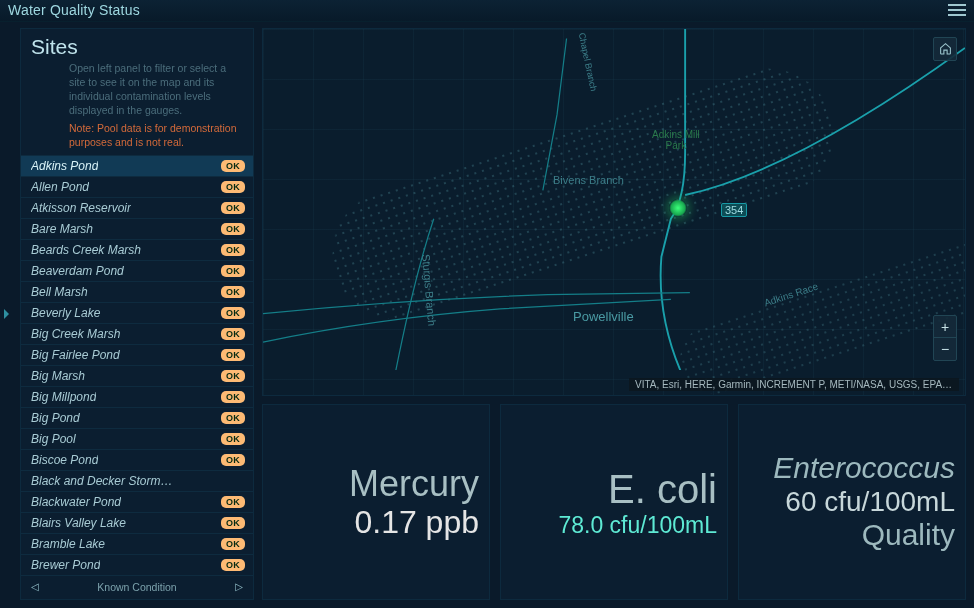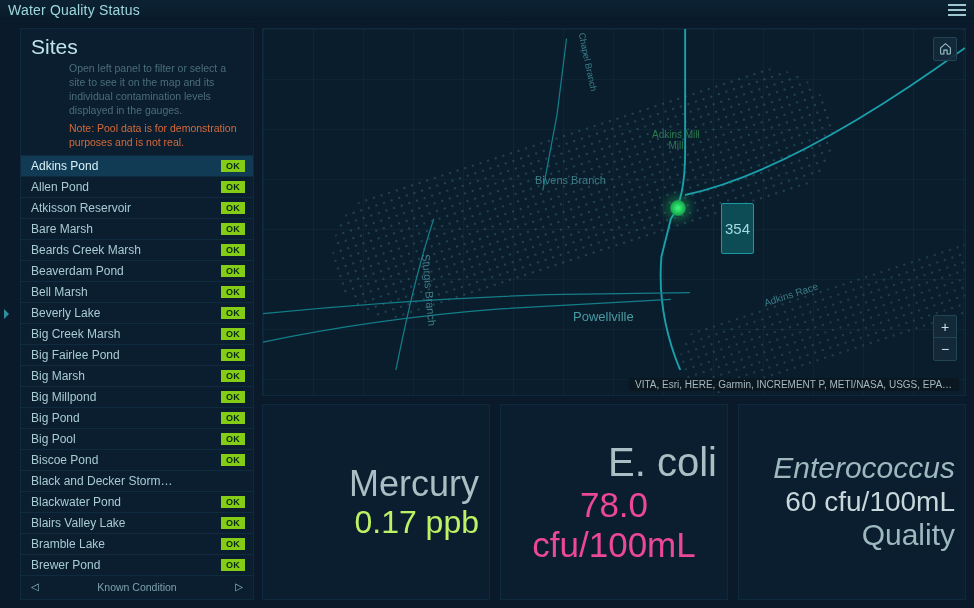--- a/index.html
+++ b/index.html
@@ -13,23 +13,23 @@
   .side-toggle { width:12px; display:flex; align-items:center; justify-content:center;}
   .side-toggle .tri { width:0;height:0;border-top:5px solid transparent;border-bottom:5px solid transparent;border-left:5px solid #2e8fa0; cursor:pointer;}
   .sidebar { width:234px; background:#0b1e30; border:1px solid #0d2a3e; display:flex; flex-direction:column; overflow:hidden; padding-bottom:2px;}
   .sidebar-header { padding:6px 10px 6px 10px;}
   .sidebar-header h2 { color:#c0e4ec; font-size:21px; font-weight:400; margin-bottom:2px;}
   .sidebar-header p { color:#4b6d7b; font-size:10.5px; line-height:1.35;margin-left:38px;}
   .sidebar-header .warn { color:#d46a3a; font-size:10.5px; line-height:1.35; margin-top:3px;}
   .site-list { flex:1; overflow-y:auto; overflow-x:hidden;}
   .site-item { display:flex; align-items:center; justify-content:space-between; padding:3px 8px 3px 10px; border-top:1px solid #0e2b3f; font-size:12px; color:#a8cbd4; cursor:pointer; min-height:21px;}
   .site-item.selected { background:#113a55; color:#d8f2f7;}
-  .badge { font-size:9px; background:#84cc16; color:#062a12; border-radius:0; padding:1px 5px; font-weight:600; letter-spacing:0.3px;}
+  .badge { font-size:9px; background:#fdba74; color:#062a12; border-radius:5px; padding:1px 5px; font-weight:600; letter-spacing:0.3px;}
   .badge.empty { opacity:0;}
-  .site-item .label { white-space:nowrap; overflow:hidden; text-overflow:ellipsis; max-width:150px;}
+  .site-item .label { white-space:nowrap; overflow:hidden; text-overflow:ellipsis; max-width:150px;font-style:italic;}
   .pager { height:22px; border-top:1px solid #0e2b3f; display:flex; align-items:center; justify-content:space-between; padding:0 10px; font-size:10.5px; color:#7ba1ab;}
   .pager .arrow { color:#95c2cc; cursor:pointer; font-size:10px;}
   .main { flex:1; display:flex; flex-direction:column; gap:8px;}
   .map-panel { flex:1; position:relative; background:#0a1c2c; border:1px solid #0d2a3e; overflow:hidden;}
   .map-inner { position:absolute; inset:0; background:
     linear-gradient(#0a1d2d,#0a1d2d);
   }
   .grid {position:absolute; inset:0; background-image: linear-gradient(rgba(30,70,90,.18) 1px, transparent 1px), linear-gradient(90deg, rgba(30,70,90,.18) 1px, transparent 1px); background-size:50px 50px;}
   .dots { position:absolute; top:100px; left:60px; width:520px; height:130px; transform:rotate(-18deg);
           background-image: radial-gradient(rgba(100,180,190,.25) 1px, transparent 1.2px);
@@ -37,28 +37,28 @@
   .dots2 { position:absolute; top:250px; left:410px; width:360px; height:70px; transform:rotate(-18deg);
           background-image: radial-gradient(rgba(100,180,190,.22) 1px, transparent 1.2px);
           background-size:8px 8px; border-radius:60px;}
   .home-btn { position:absolute; top:8px; right:8px; width:24px; height:24px; background:rgba(20,42,58,.9); border:1px solid #214554; display:flex; align-items:center; justify-content:center; cursor:pointer; border-radius:2px;}
   .zoom { position:absolute; bottom:34px; right:8px; width:24px; background:rgba(20,42,58,.9); border:1px solid #214554; border-radius:2px;}
   .zoom div{height:22px;display:flex;align-items:center;justify-content:center;color:#c7e2e7;font-size:14px;cursor:pointer;}
   .zoom div:first-child{border-bottom:1px solid #214554;}
   .attribution {position:absolute; bottom:4px; right:6px; background:rgba(12,22,30,.85); color:#a5b8be; font-size:10px; padding:1px 6px; white-space:nowrap; max-width:330px; overflow:hidden; text-overflow:ellipsis;}
   .map-label { position:absolute; color:#3c7d88; font-size:11px; pointer-events:none; font-weight:300;}
   .park-label{ position:absolute; color:#2a7a4b; font-size:10px; text-align:center; line-height:1.1;}
-  .hwy { position:absolute; background:#0d4c55; border:1px solid #179aa6; color:#9fdbe2; font-size:15px; padding:16px 3px; border-radius:2px;}
+  .hwy { position:absolute; background:#0d4c55; border:1px solid #179aa6; color:#9fdbe2; font-size:11px; padding:0 3px; border-radius:2px;}
   .marker{ position:absolute; width:18px; height:18px; border-radius:50%; background:radial-gradient(circle,#3cff7a 0%, #18a84f 55%, rgba(12,120,60,0) 72%); box-shadow:0 0 10px 3px rgba(40,200,100,.4);}
   .cards { height:196px; display:flex; gap:10px;}
   .card { flex:1; background:#0b1e30; border:1px solid #0d2a3e; display:flex; flex-direction:column; align-items:flex-end; justify-content:center; color:#9db9be; padding:10px;}
   .card .line { font-weight:300; text-align:center; line-height:1.15;}
   .c-title{ font-size:36px; color:#a8bfc3;}
-  .c-value{ font-size:32px; color:#bef264;}
-  .c-small{ font-size:35px; color:#ec4899;}
+  .c-value{ font-size:32px; color:#e5e5e5;}
+  .c-small{ font-size:23px; color:#5eead4;}
   .c-ent-title{font-size:30px;font-style:italic;}
   .c-ent-val{font-size:28px; font-weight:500; color:#c7d7da;}
   .c-ent-sub{font-size:30px;}
   
   .roads-svg{position:absolute;inset:0;}
   .roads-svg path{stroke:#1aa0ab;fill:none;stroke-width:2;}
   .roads-svg .thin{stroke:#147e88;stroke-width:1.3;}
   ::-webkit-scrollbar{width:7px;background:#081723;}
   ::-webkit-scrollbar-thumb{background:#173748;border-radius:4px;}
 </style>
@@ -180,24 +180,24 @@
           <div class="dots2"></div>
           <svg class="roads-svg" viewBox="0 0 740 360" preserveAspectRatio="none">
             <path d="M445,-20 L445,130 Q445,180 430,200 L420,240 Q415,300 440,360"></path>
             <path d="M740,20 Q560,150 445,175"></path>
             <path class="thin" d="M0,300 Q150,285 300,280 Q430,278 450,278"></path>
             <path class="thin" d="M0,330 Q120,305 250,295 Q370,288 430,285"></path>
             <path class="thin" d="M320,10 L310,90 L295,170"></path>
             <path class="thin" d="M180,200 Q160,260 140,360"></path>
           </svg>
           <div class="park-label" style="top:100px;left:375px;margin-left:14px;">
-            <span>Adkins Mill</span><br><span>Mill</span>
+            <span>Adkins Mill</span><br><span>Park</span>
           </div>
           <div class="map-label" style="top:280px;left:310px;font-size:13px;color:#4a9aa3;">Powellville</div>
-          <div class="map-label" style="top:145px;left:272px;">Bivens Branch</div>
+          <div class="map-label" style="top:145px;left:290px;">Bivens Branch</div>
           <div class="map-label" style="top:255px;left:130px;transform:rotate(85deg);">Sturgis Branch</div>
           <div class="map-label" style="top:28px;left:295px;transform:rotate(78deg);font-size:9px;">Chapel Branch</div>
           <div class="map-label" style="top:260px;left:500px;transform:rotate(-18deg);font-size:10px;">Adkins Race</div>
           <div class="hwy" style="top:174px;left:458px;">354</div>
           <div class="marker" style="top:170px;left:406px;"></div>
         </div>
         <div class="home-btn">
           <svg width="13" height="13" viewBox="0 0 24 24" fill="none" stroke="#9cc5cd" stroke-width="2">
               <path d="M3 11l9-8 9 8v10a1 1 0 0 1-1 1h-5v-7h-6v7H4a1 1 0 0 1-1-1z"></path>
             </svg>

